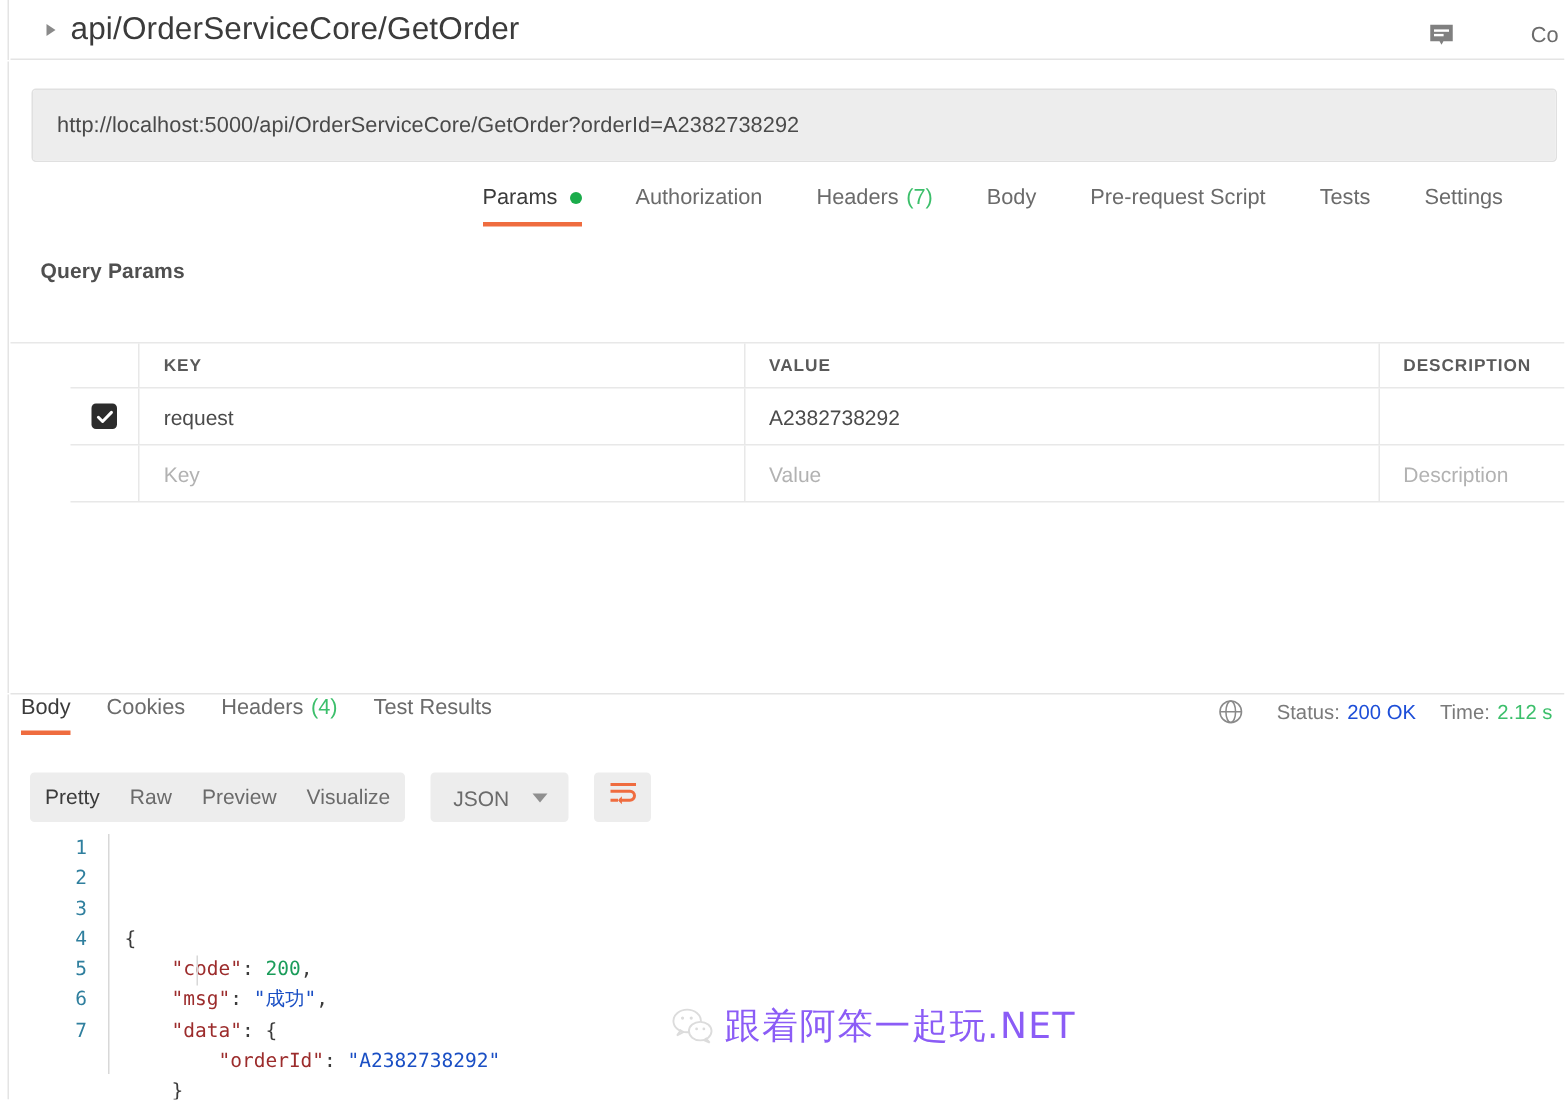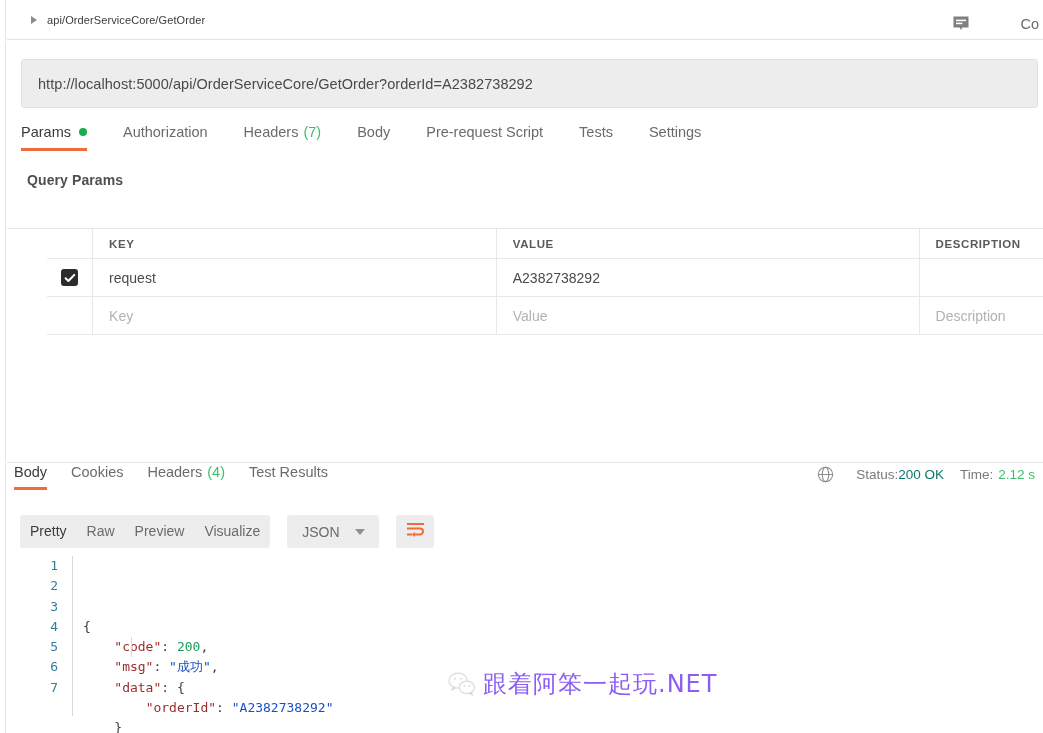--- a/index.html
+++ b/index.html
@@ -35,21 +35,21 @@
   }
   .disclosure {
     margin-left: 24px;
     width: 0; height: 0;
     border-left: 6px solid #8a8a8a;
     border-top: 4.5px solid transparent;
     border-bottom: 4.5px solid transparent;
   }
   .req-title {
     margin-left: 10px;
-    font-size: 11px;
+    font-size: 21px;
     color: #3b3b3b;
     letter-spacing: .1px;
   }
   .comments-box {
     position: absolute; right: 0; top: 0;
     height: 48px; display: flex; align-items: center;
     padding-right: 4px;
     gap: 40px;
   }
   .comment-icon { width: 20px; height: 20px; display:block; }
@@ -96,21 +96,21 @@
     padding-left: 16px;
     font-size: 14.5px;
     color: #4a4a4a;
     letter-spacing: .05px;
   }
 
   
   .req-tabs {
     position: absolute; left: 21px; top: 124px;
     width: 1017px; height: 34px;
-    display: flex; align-items: flex-start;
+    display: flex; align-items: flex-start; justify-content: flex-end;
   }
   .tab {
     position: relative;
     font-size: 14.5px;
     color: #6b6b6b;
     padding: 0 0 11px 0;
     margin-right: 36px;
     display: flex; align-items: center;
     cursor: pointer;
     white-space: nowrap;
@@ -191,21 +191,21 @@
 
   
   .status-row {
     position: absolute; right: 8px; top: 466px;
     display: flex; align-items: center;
     font-size: 13.5px;
     color: #7a7a7a;
   }
   .globe-icon { width: 17px; height: 17px; display:block; margin-right: 22px; }
   .status-sep { width: 16px; }
-  .status-ok { color: #0f766e; }
+  .status-ok { color: #1d4ed8; margin-left: 5px; }
   .time-val  { color: #3cbf6b; margin-left: 5px; }
 
   
   .body-toolbar {
     position: absolute; left: 20px; top: 515px;
     display: flex; align-items: center;
   }
   .pill-group {
     background: #ededed;
     border-radius: 3px;

